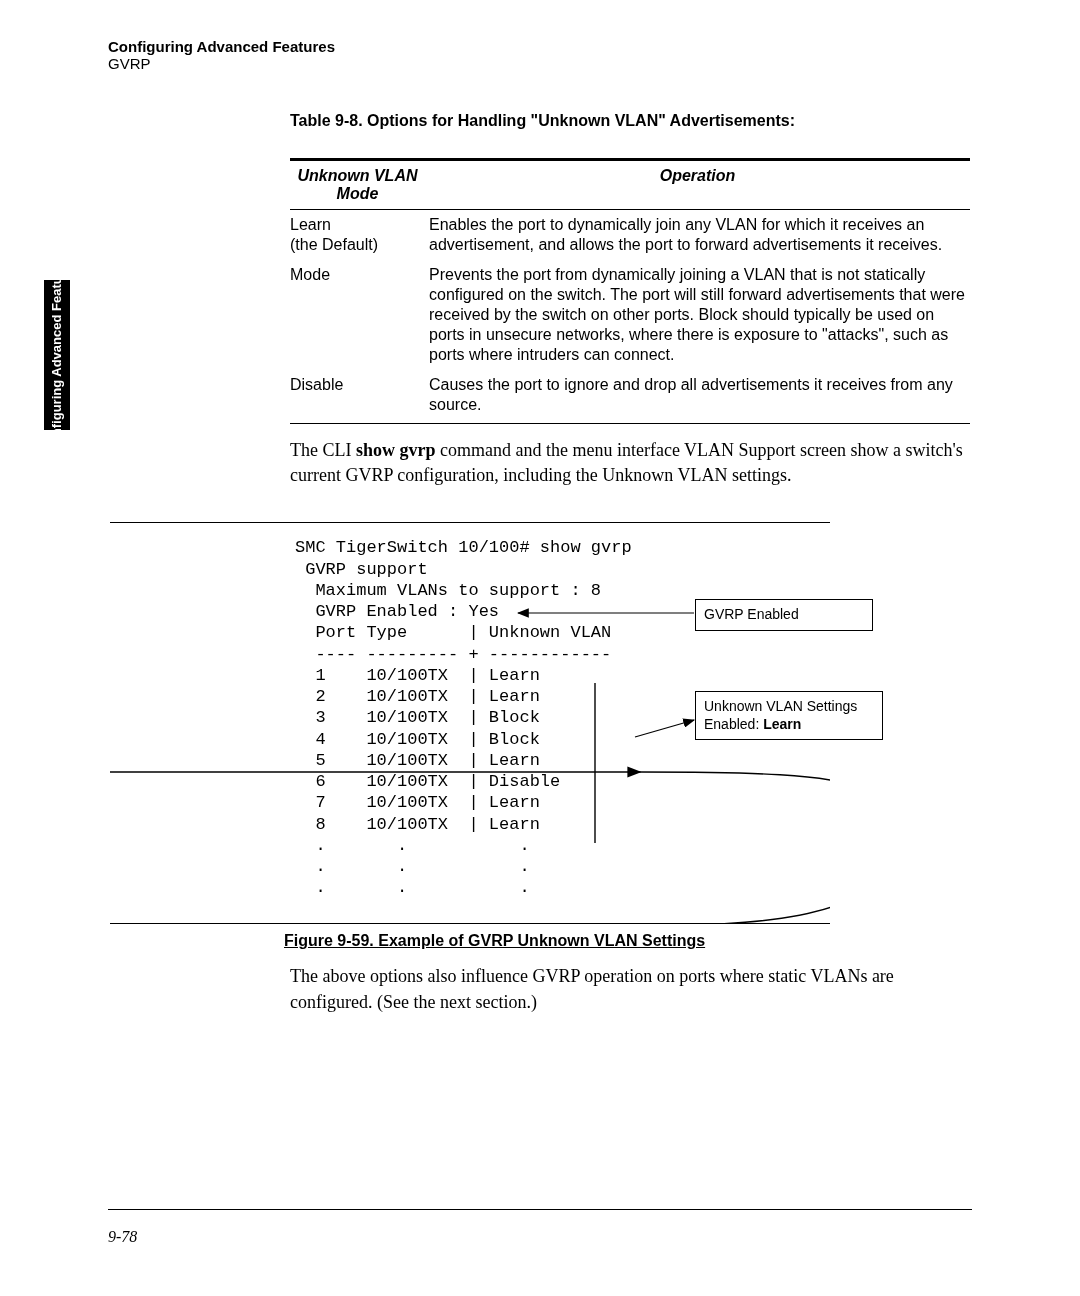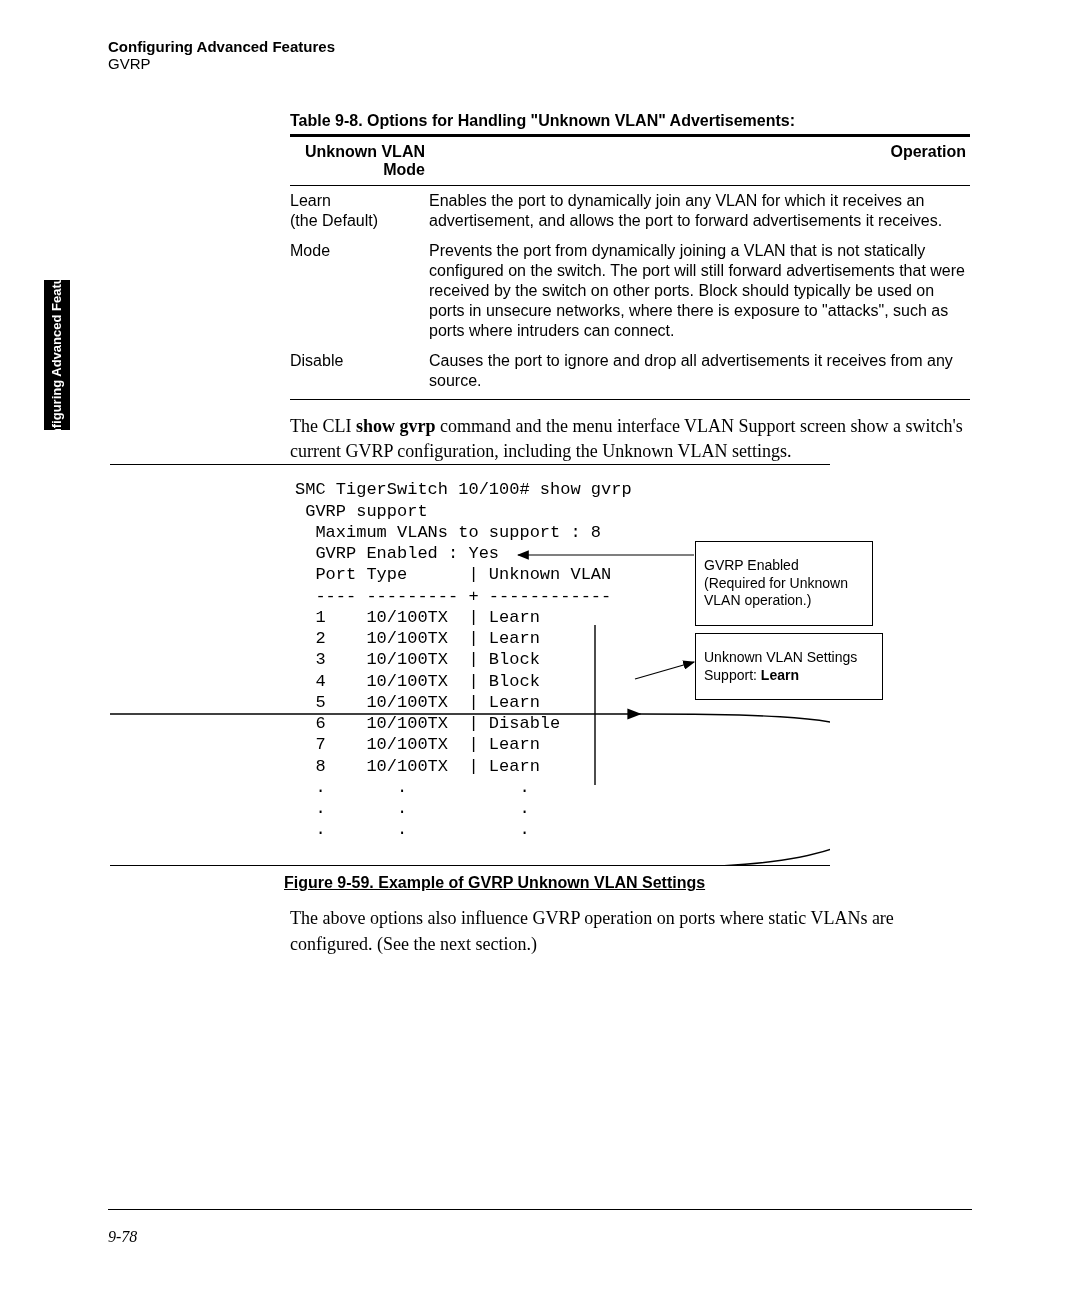--- a/index.html
+++ b/index.html
@@ -46,55 +46,57 @@
   .content {
     position: absolute;
     left: 290px;
     top: 112px;
     width: 680px;
   }
   .table-title {
     font-family: Arial, Helvetica, sans-serif;
     font-weight: bold;
     font-size: 16px;
-    margin-bottom: 4px;
+    margin-bottom: 28px;
     text-align: left;
   }
   table {
     width: 100%;
     border-collapse: collapse;
     font-family: Arial, Helvetica, sans-serif;
     font-size: 16px;
   }
   thead tr {
     border-top: 3px solid #000;
     border-bottom: 1px solid #000;
   }
   th {
-    text-align: right;
+    text-align: center;
     font-weight: bold;
     padding: 6px 4px 6px 0;
     vertical-align: top;
+    font-style: italic;
   }
   th.col1 { width: 135px; }
   tbody td {
     padding: 5px 4px 5px 0;
     vertical-align: top;
     line-height: 1.25;
   }
   tbody tr.last td { border-bottom: 1px solid #000; padding-bottom: 8px; }
   .para {
     font-family: "New Century Schoolbook", "Century Schoolbook", Times, serif;
     font-size: 18px;
     line-height: 1.4;
     margin-top: 14px;
   }
   .para b.cmd { font-weight: bold; }
   .figure-box {
     position: relative;
+    margin-top: 34px;
     height: 400px;
     border-top: 1.5px solid #000;
     border-bottom: 1.5px solid #000;
     width: 720px;
     margin-left: -180px;
     text-decoration: underline;
   }
   .cli {
     font-family: "Courier New", Courier, monospace;
     font-size: 17px;
@@ -103,21 +105,21 @@
     left: 185px;
     top: 14px;
     line-height: 1.25;
   }
   .callout {
     position: absolute;
     background: #fff;
     border: 1px solid #000;
     font-family: Arial, Helvetica, sans-serif;
     font-size: 14px;
-    padding: 15px 8px;
+    padding: 6px 8px;
     line-height: 1.25;
   }
   .callout1 { left: 585px; top: 76px; width: 160px; }
   .callout2 { left: 585px; top: 168px; width: 170px; }
   svg.overlay { position:absolute; left:0; top:0; width:720px; height:400px; pointer-events:none; }
   .fig-caption {
     font-family: Arial, Helvetica, sans-serif;
     font-weight: bold;
     font-size: 16px;
     margin-top: 8px;
@@ -199,26 +201,25 @@
   5    10/100TX  | Learn
   6    10/100TX  | Disable
   7    10/100TX  | Learn
   8    10/100TX  | Learn
   .       .           .
   .       .           .
   .       .           .</div>
 
     <div class="callout callout1">
       <div>GVRP Enabled</div>
-      <div>(Required for Unknown VLAN operation.)</div>
     </div>
 
     <div class="callout callout2">
       <div>Unknown VLAN Settings</div>
-      <div><span>Support: </span><b>Learn</b></div>
+      <div><span>Enabled: </span><b>Learn</b></div>
     </div>
 
     <svg class="overlay">
       <defs>
         <marker id="ah" markerWidth="10" markerHeight="8" refX="9" refY="4" orient="auto">
           <path d="M0,0 L10,4 L0,8 Z" fill="#000"></path>
         </marker>
       </defs>
 
       <line x1="584" y1="90" x2="408" y2="90" stroke="#000" stroke-width="1.2" marker-end="url(#ah)"></line>

